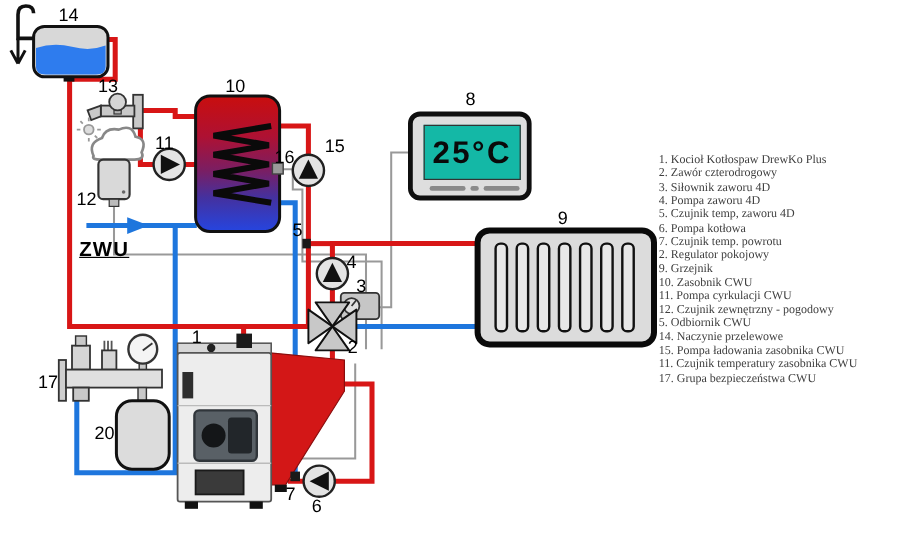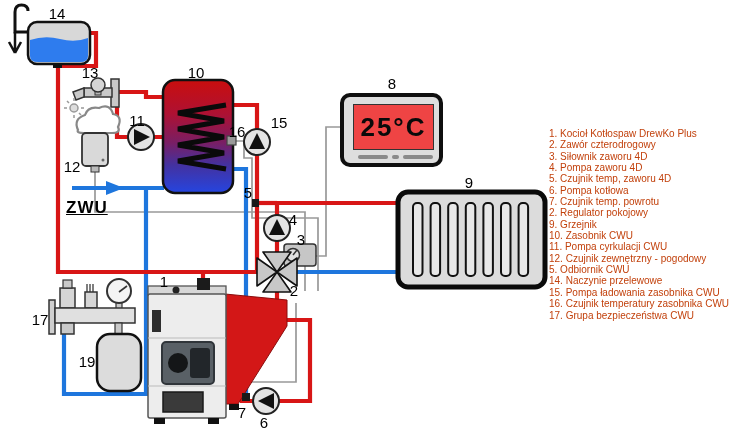--- a/index.html
+++ b/index.html
@@ -17,34 +17,34 @@
     color:#000;letter-spacing:1px;text-decoration:underline;
   }
   
   .thermo{
     position:absolute;left:340px;top:93px;width:103px;height:74px;
     box-sizing:border-box;border:4px solid #0f0f0f;border-radius:10px;
     background:#dedede;
   }
   .thermo-screen{
     position:absolute;left:9px;top:7px;width:81px;height:46px;
-    box-sizing:border-box;background:#ef4444;border:1px solid #333;
+    box-sizing:border-box;background:#14b8a6;border:1px solid #333;
     display:flex;align-items:center;justify-content:center;
   }
   .thermo-reading{
     font-size:26px;font-weight:bold;color:#0a0a0a;letter-spacing:2px;
     font-family:"Liberation Sans",sans-serif;
   }
   .thermo-bar{position:absolute;bottom:4px;height:4px;background:#8a8a8a;border-radius:2px;}
   .bar-l{left:14px;width:30px;}
   .bar-m{left:48px;width:7px;}
   .bar-r{left:59px;width:30px;}
   
   .legend{
-    position:absolute;left:549px;top:128px;width:198px;color:#c2410c;
+    position:absolute;left:549px;top:128px;width:198px;color:#404040;font-family:Liberation Serif, serif;
   }
   .legend-item{
     font-size:10px;line-height:11.35px;white-space:nowrap;
   }
 </style>
 </head>
 <body>
 
 <div id="stage">
 
@@ -210,21 +210,21 @@
 <div class="lbl" style="left:392px;top:83px;">8</div>
 <div class="lbl" style="left:469px;top:182px;">9</div>
 <div class="lbl" style="left:196px;top:72px;">10</div>
 <div class="lbl" style="left:137px;top:120px;">11</div>
 <div class="lbl" style="left:72px;top:166px;">12</div>
 <div class="lbl" style="left:90px;top:72px;">13</div>
 <div class="lbl" style="left:57px;top:13px;">14</div>
 <div class="lbl" style="left:279px;top:122px;">15</div>
 <div class="lbl" style="left:237px;top:131px;">16</div>
 <div class="lbl" style="left:40px;top:319px;">17</div>
-<div class="lbl" style="left:87px;top:361px;">19</div>
+<div class="lbl" style="left:87px;top:361px;">20</div>
 
 <div class="lbl-zwu">ZWU</div>
 
 <div class="thermo">
   <div class="thermo-screen">
     <span class="thermo-reading">25°C</span>
   </div>
   <div class="thermo-bar bar-l"></div>
   <div class="thermo-bar bar-m"></div>
   <div class="thermo-bar bar-r"></div>
@@ -239,17 +239,17 @@
       <div class="legend-item">6. Pompa kotłowa</div>
       <div class="legend-item">7. Czujnik temp. powrotu</div>
       <div class="legend-item">2. Regulator pokojowy</div>
       <div class="legend-item">9. Grzejnik</div>
       <div class="legend-item">10. Zasobnik CWU</div>
       <div class="legend-item">11. Pompa cyrkulacji CWU</div>
       <div class="legend-item">12. Czujnik zewnętrzny - pogodowy</div>
       <div class="legend-item">5. Odbiornik CWU</div>
       <div class="legend-item">14. Naczynie przelewowe</div>
       <div class="legend-item">15. Pompa ładowania zasobnika CWU</div>
-      <div class="legend-item">16. Czujnik temperatury zasobnika CWU</div>
+      <div class="legend-item">11. Czujnik temperatury zasobnika CWU</div>
       <div class="legend-item">17. Grupa bezpieczeństwa CWU</div>
     </div>
 
 </div>
 
 </body></html>

